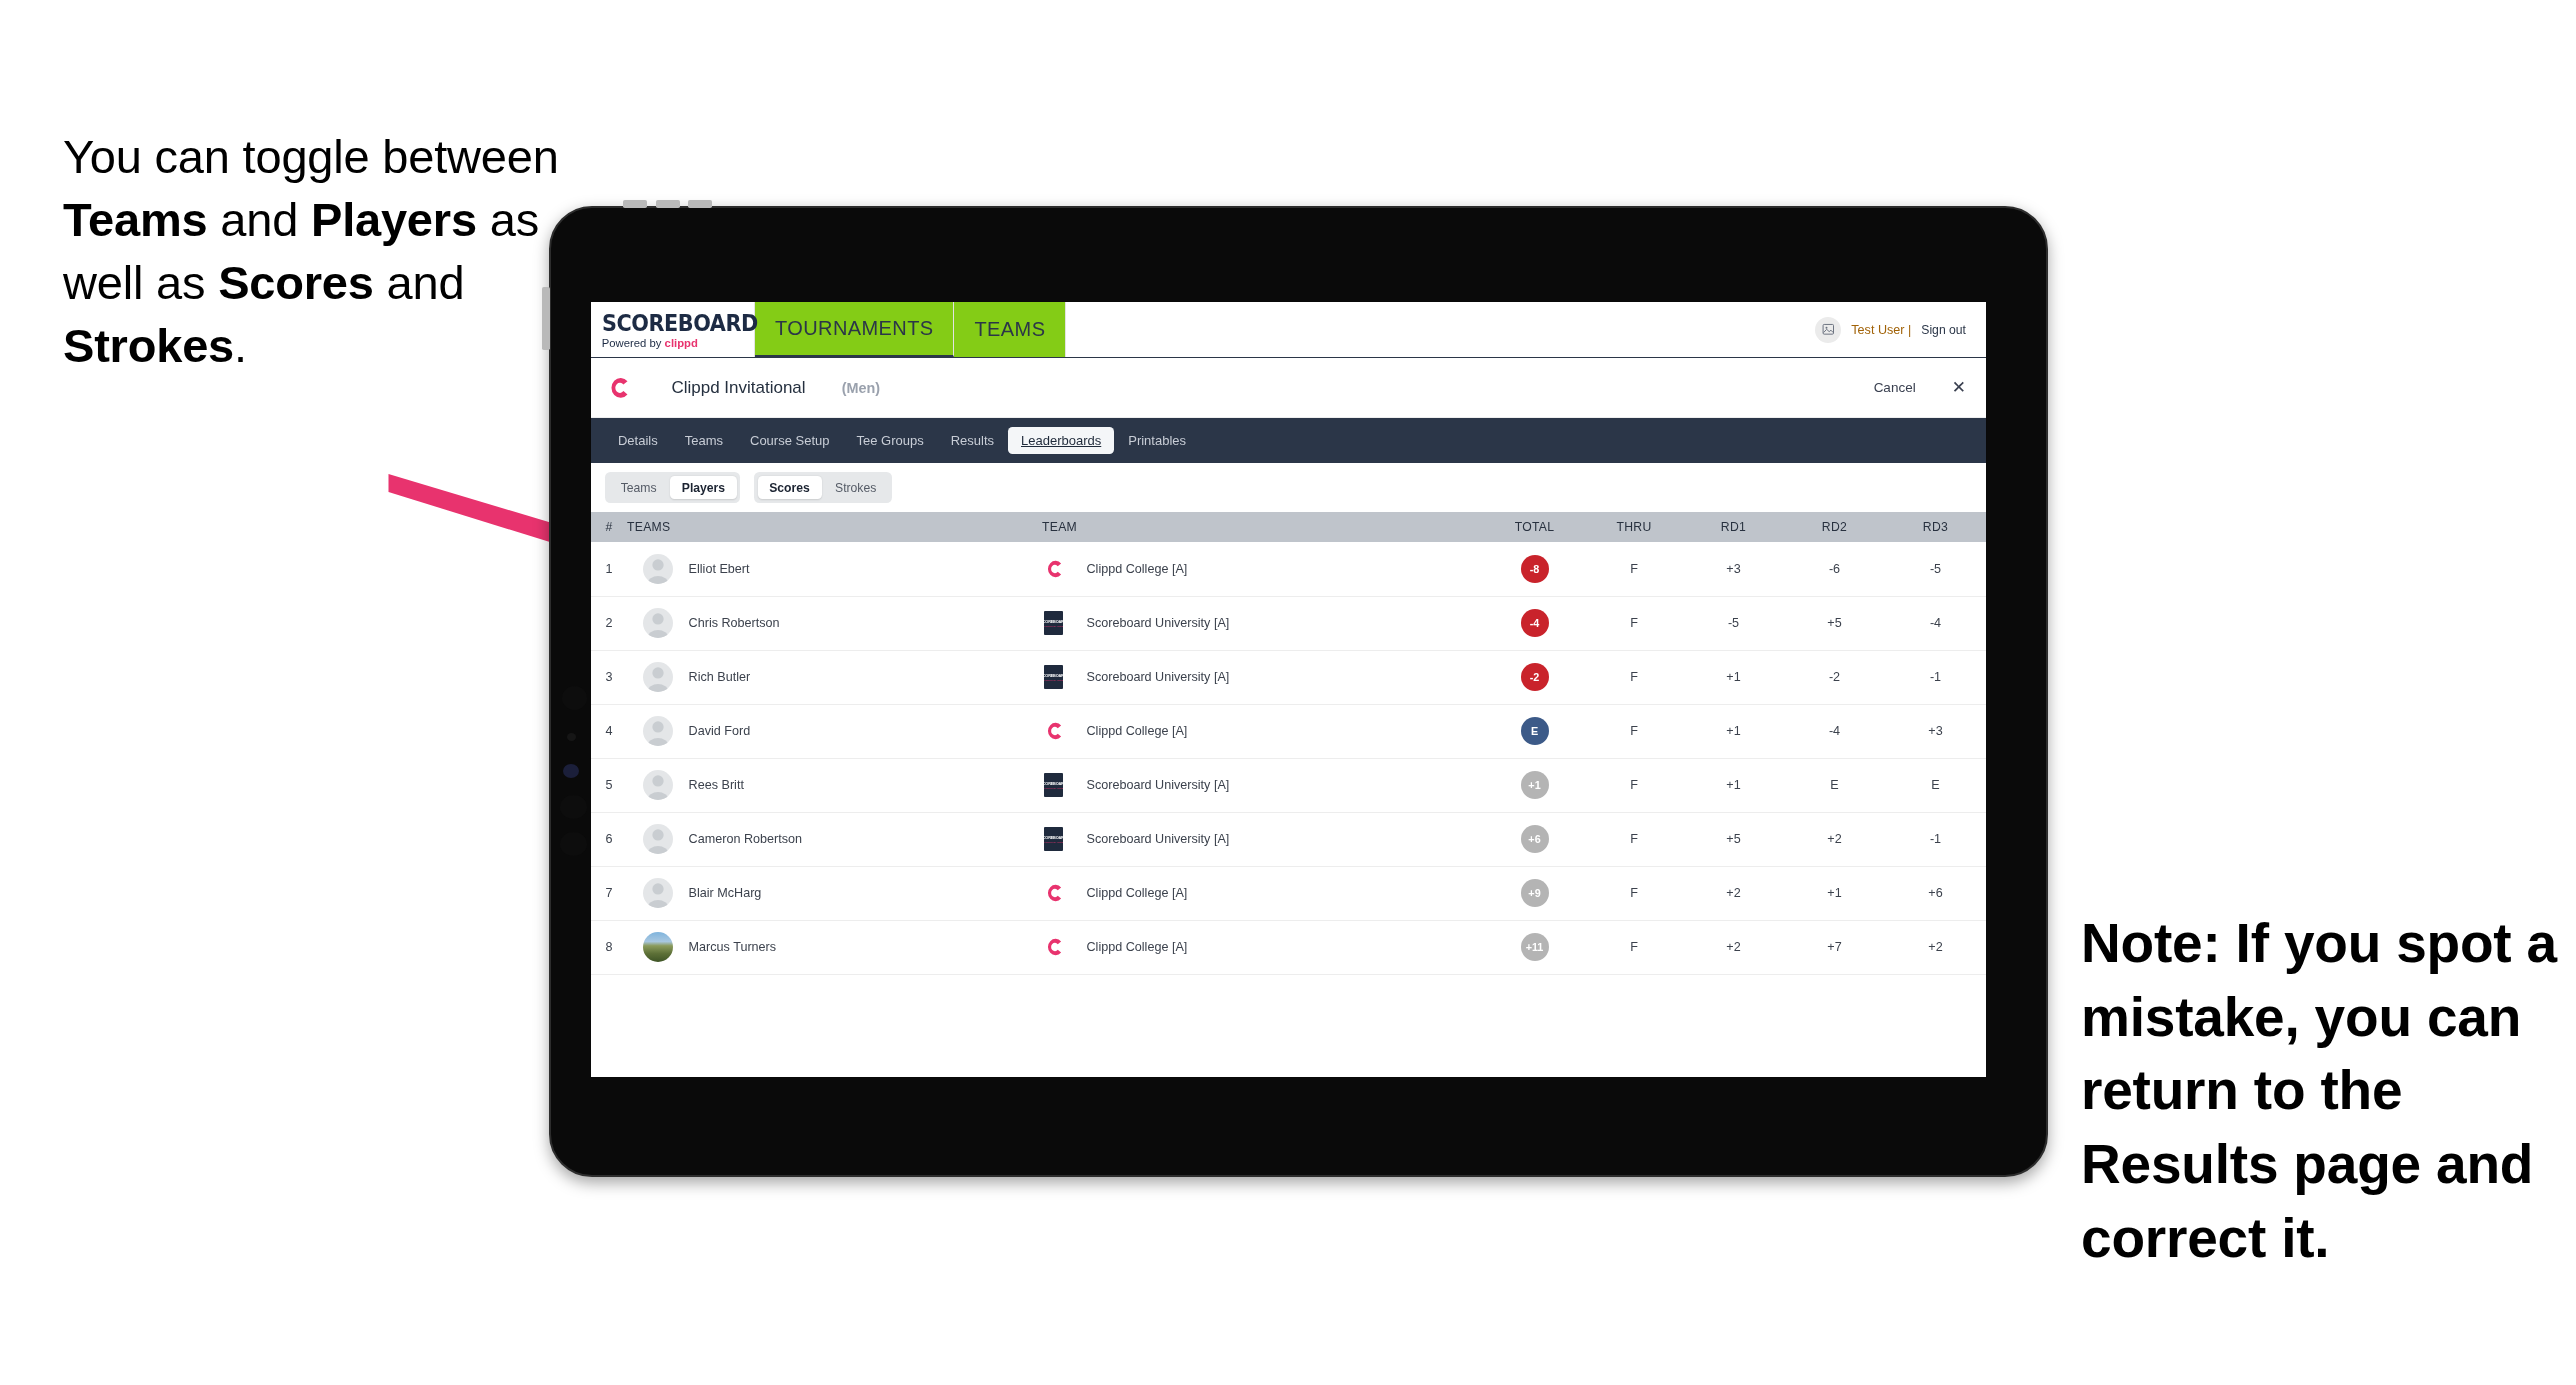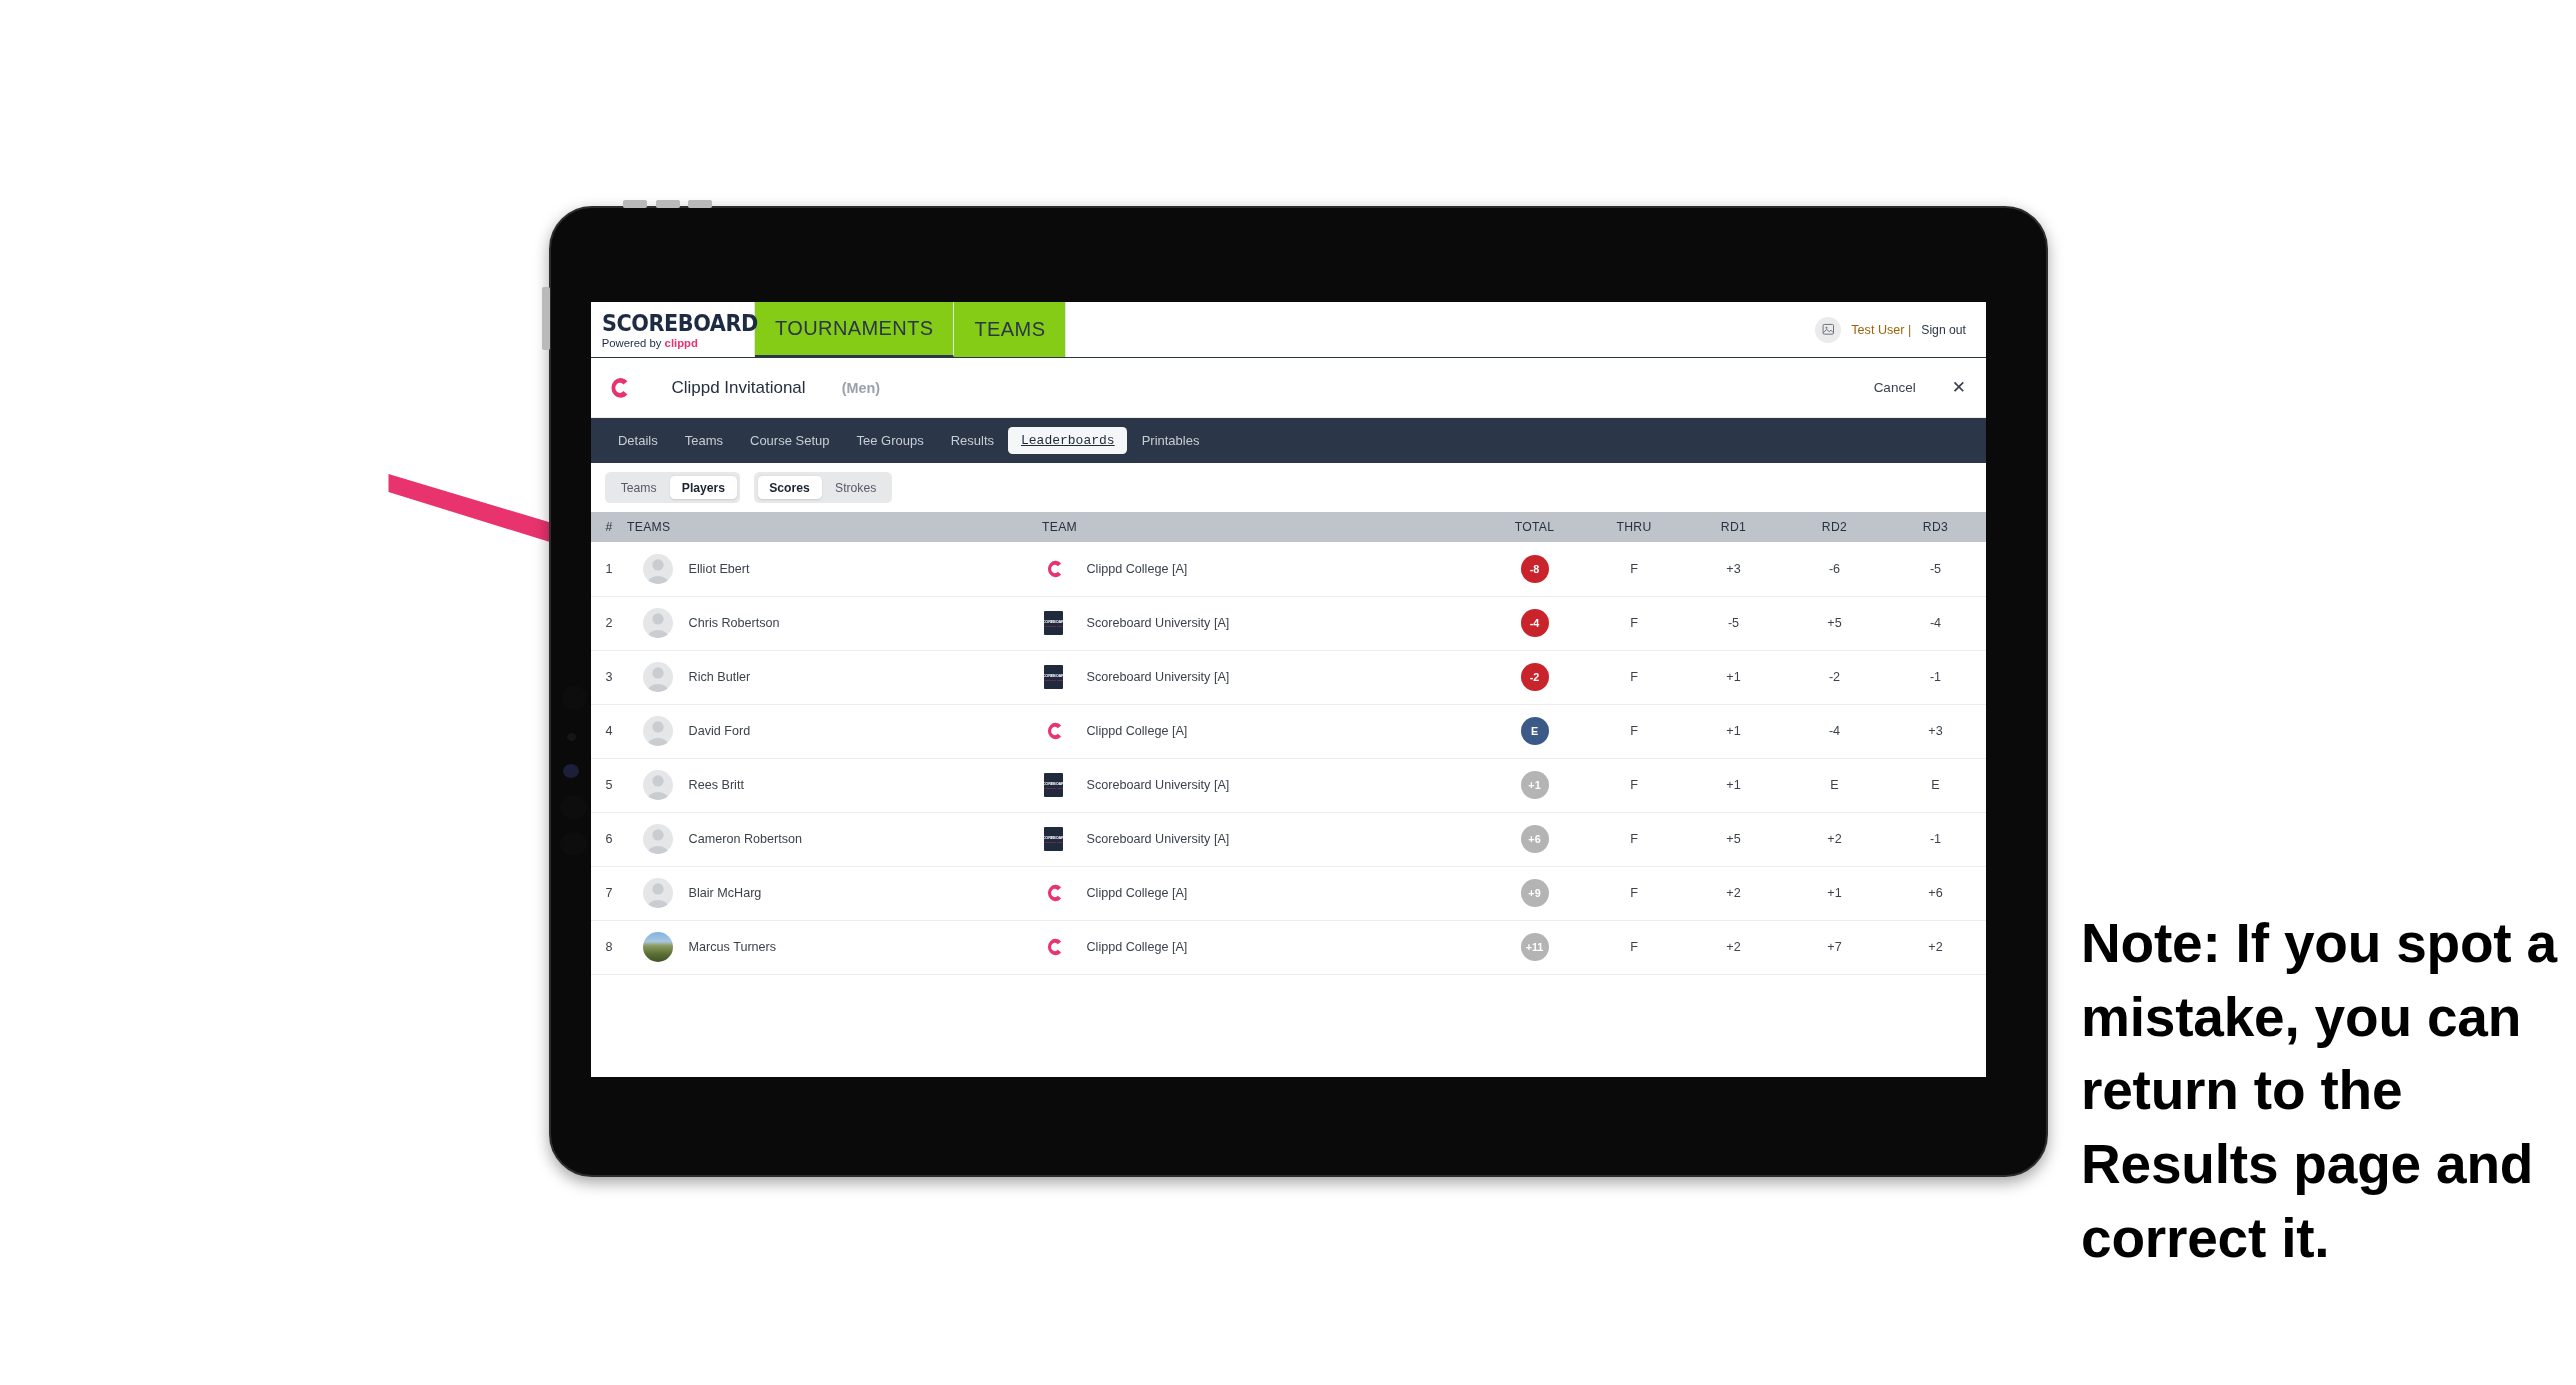--- a/index.html
+++ b/index.html
@@ -118,21 +118,21 @@
 
   
   #tabstrip {
     height:45px; background:#2b3648; display:flex; align-items:center;
     padding-left:14.4px; gap:1.8px;
   }
   .dtab {
     font-size:13px; color:#c8cdd6; padding:6.3px 12.6px; border-radius:4.5px; cursor:pointer;
   }
   .dtab.active {
-    background:#f4f6f8; color:#1f2a3a; text-decoration:underline; font-weight:400;font-family:Liberation Mono, monospace;
+    background:#f4f6f8; color:#1f2a3a; text-decoration:underline; font-weight:400;
   }
 
   
   #toggles { height:49px; background:#fff; display:flex; align-items:center; padding-left:14.4px; gap:13.5px; }
   .tgroup { background:#e6e8ea; border-radius:5.4px; padding:3.6px; display:flex; gap:1.8px; }
   .tbtn { font-size:12.2px; color:#555b66; padding:4.5px 11.7px; border-radius:4.5px; cursor:pointer; }
   .tbtn.on { background:#fff; color:#1b2331; font-weight:700; box-shadow:0 0.9px 1.8px rgba(0,0,0,.12); }
 
   
   #lbtable { width:100%; border-collapse:collapse; table-layout:fixed; }
@@ -177,20 +177,21 @@
   }
   .pill.red  { background:#c9232b; }
   .pill.blue { background:#3c5a88; }
   .pill.gray { background:#b4b4b4; }
 </style>
 </head>
 <body>
 
 <div id="stage">
 
+  <div class="annot" id="annot-left">You can toggle between <b>Teams</b> and <b>Players</b> as well as <b>Scores</b> and <b>Strokes</b>.</div>
 
   <svg id="arrow" viewBox="0 0 330 130">
     <path d="M2 24 L232 92 L220 52 L310 98 L214 124 L222 92 Z" fill="#e8336e"></path>
     <path d="M0 20 L240 92 L232 112 L0 40 Z" fill="#e8336e"></path>
     <path d="M225 50 L318 96 L218 126 Z" fill="#e8336e"></path>
   </svg>
 
   <div class="annot" id="annot-right">Note: If you spot a mistake, you can return to the Results page and correct it.</div>
 
   <div id="tablet"></div>

